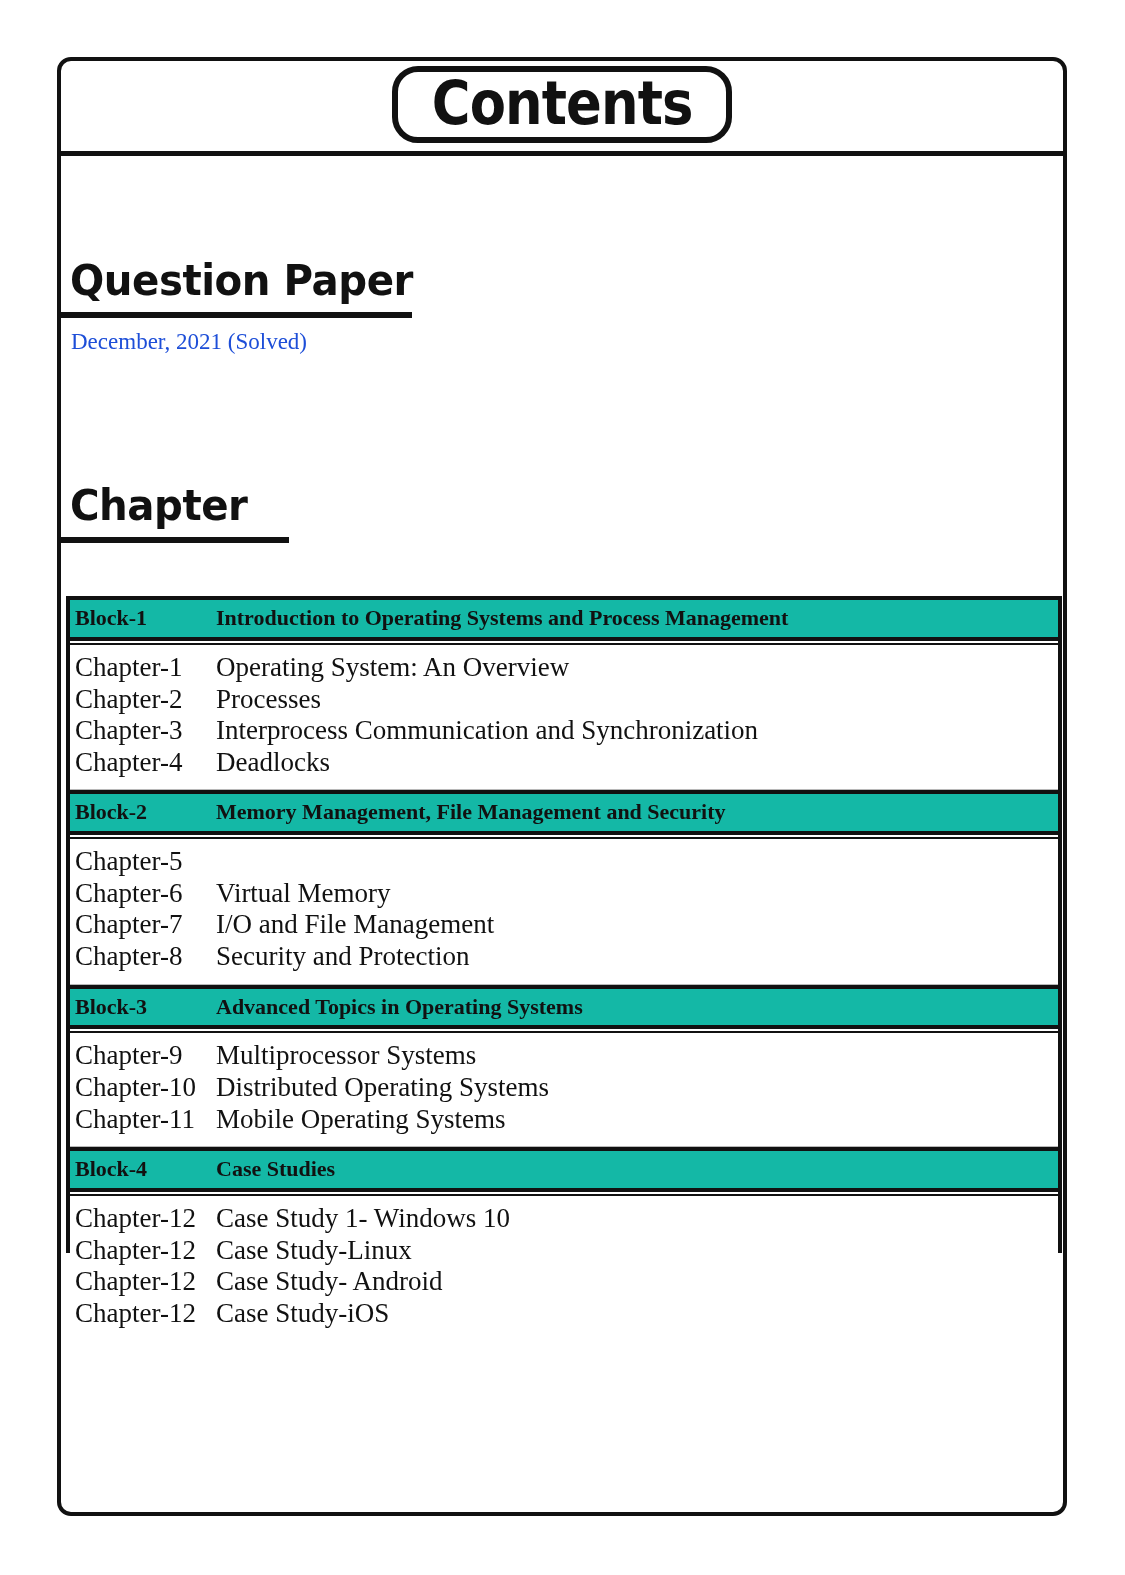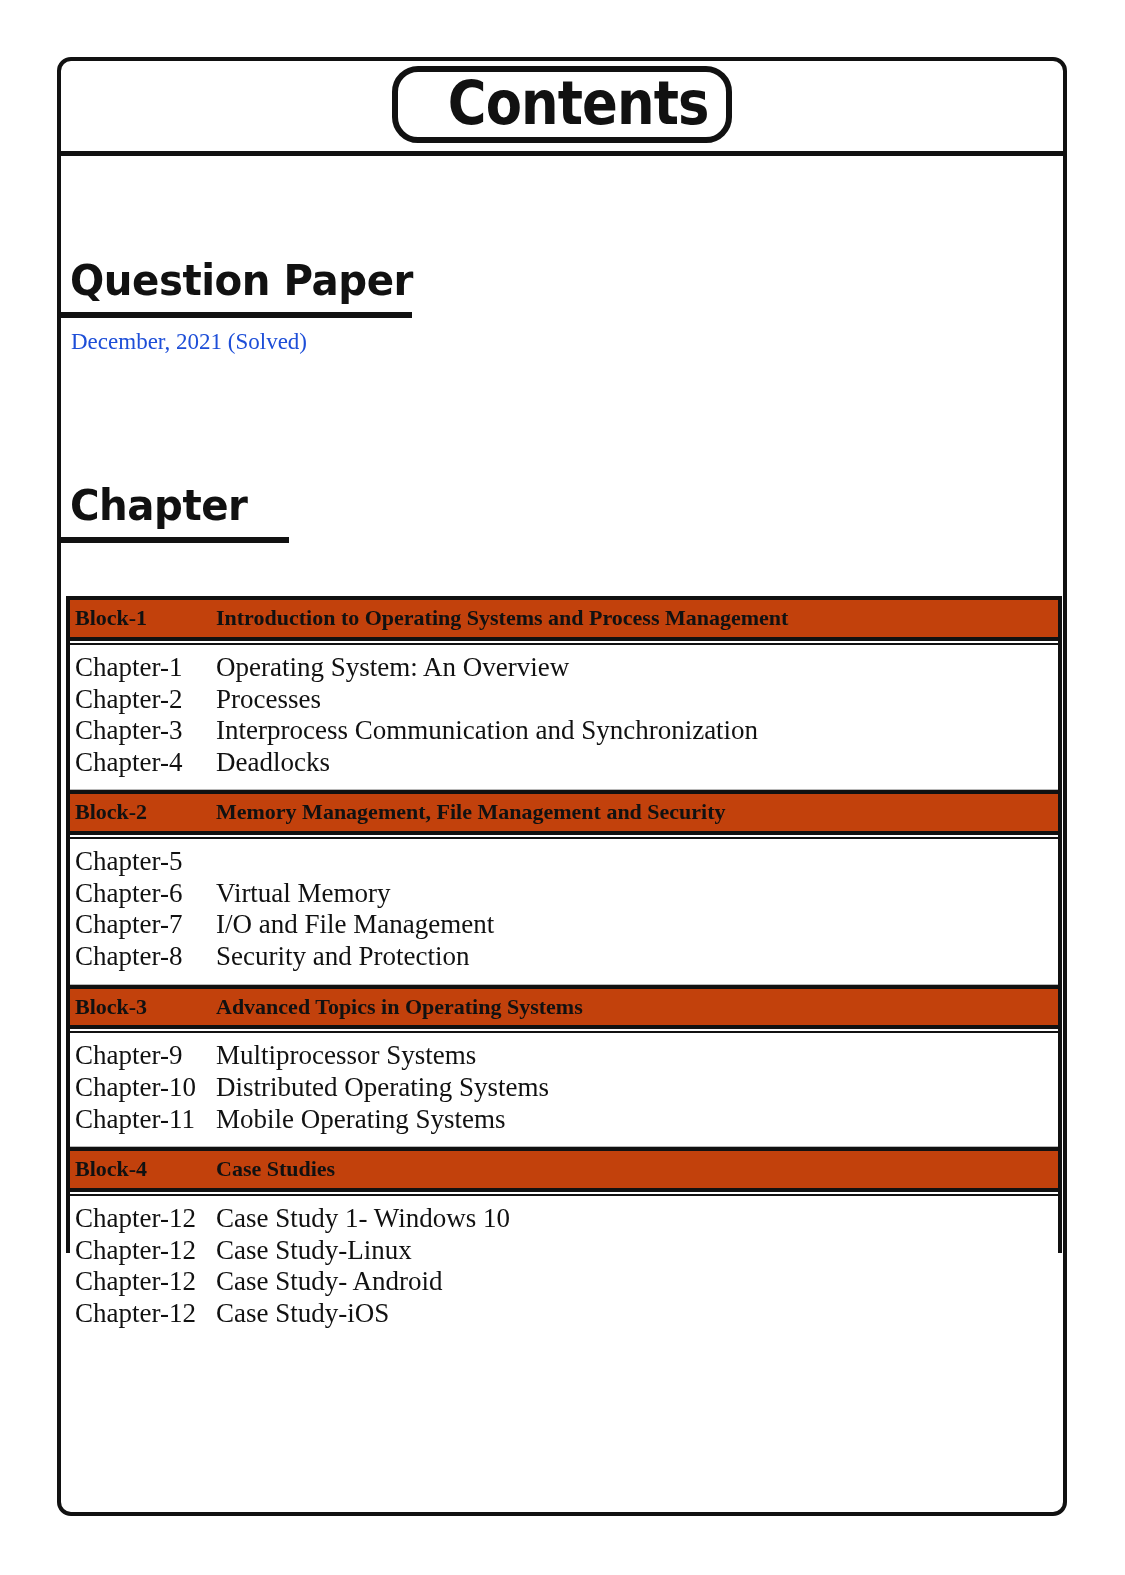--- a/index.html
+++ b/index.html
@@ -43,21 +43,21 @@
     left: 50%;
     transform: translateX(-50%);
     top: 5px;
     width: 340px;
     height: 77px;
     border: 6px solid #111111;
     border-radius: 26px;
     box-sizing: border-box;
     display: flex;
     align-items: center;
-    justify-content: flex-end;
+    justify-content: center;
     background: #ffffff;
   }
   .contents-badge span {
     font-family: "DejaVu Sans", "Liberation Sans", sans-serif;
     font-weight: 700;
     font-size: 60px;
     letter-spacing: -1px;
     line-height: 1;
     transform: scaleX(0.88);
     color: #111111;
@@ -133,21 +133,21 @@
   }
 
   .block-head {
     border-top: 4px solid #111111;
     border-bottom: 4px solid #111111;
     padding: 5px 0 6px 0;
     display: flex;
     font-weight: 700;
     font-size: 22px;
     line-height: 1.18;
-    background: #c2410c;
+    background: #14b8a6;
   }
   .block-head + .chapter-group {
     border-top: 2px solid #111111;
     margin-top: 2px;
   }
 
   .chapter-group {
     padding: 7px 0 11px 0;
     border-bottom: 1px solid #b8b8b8;
   }

